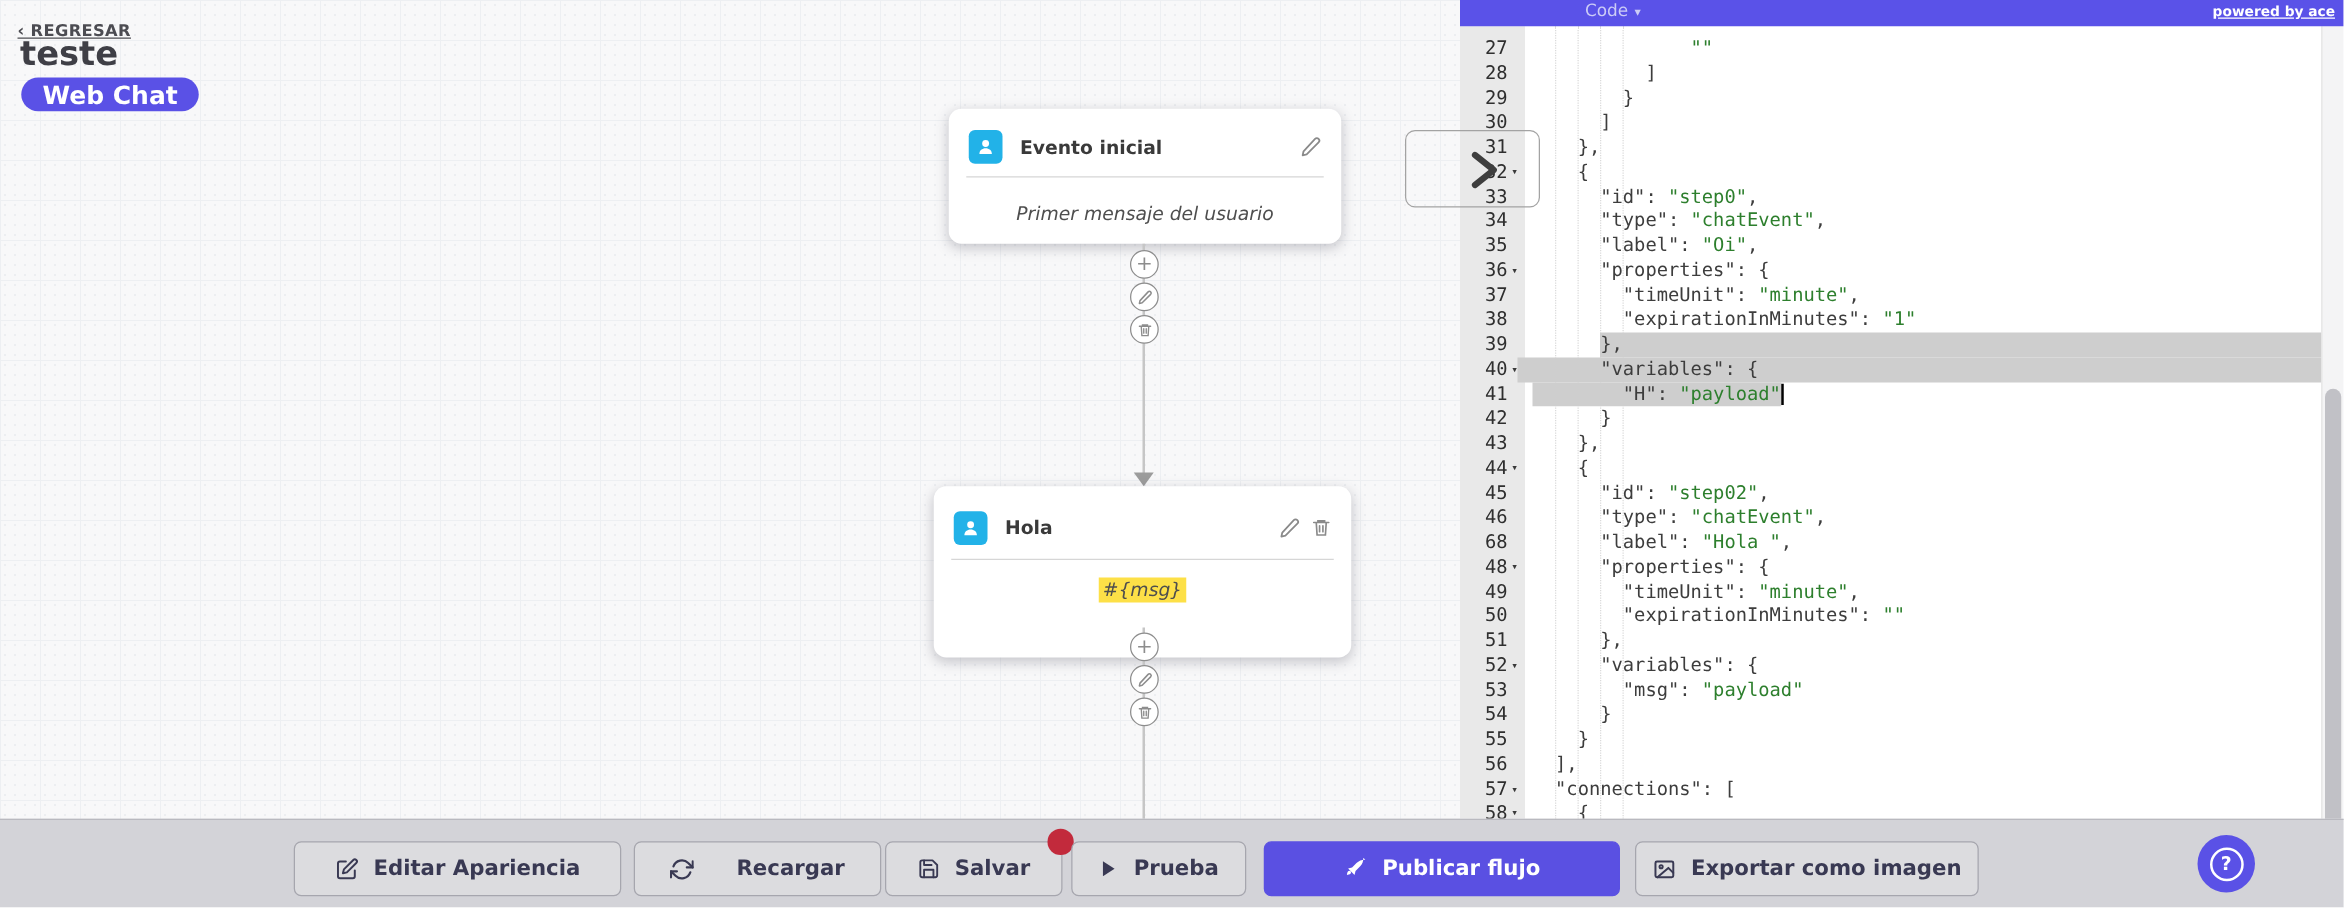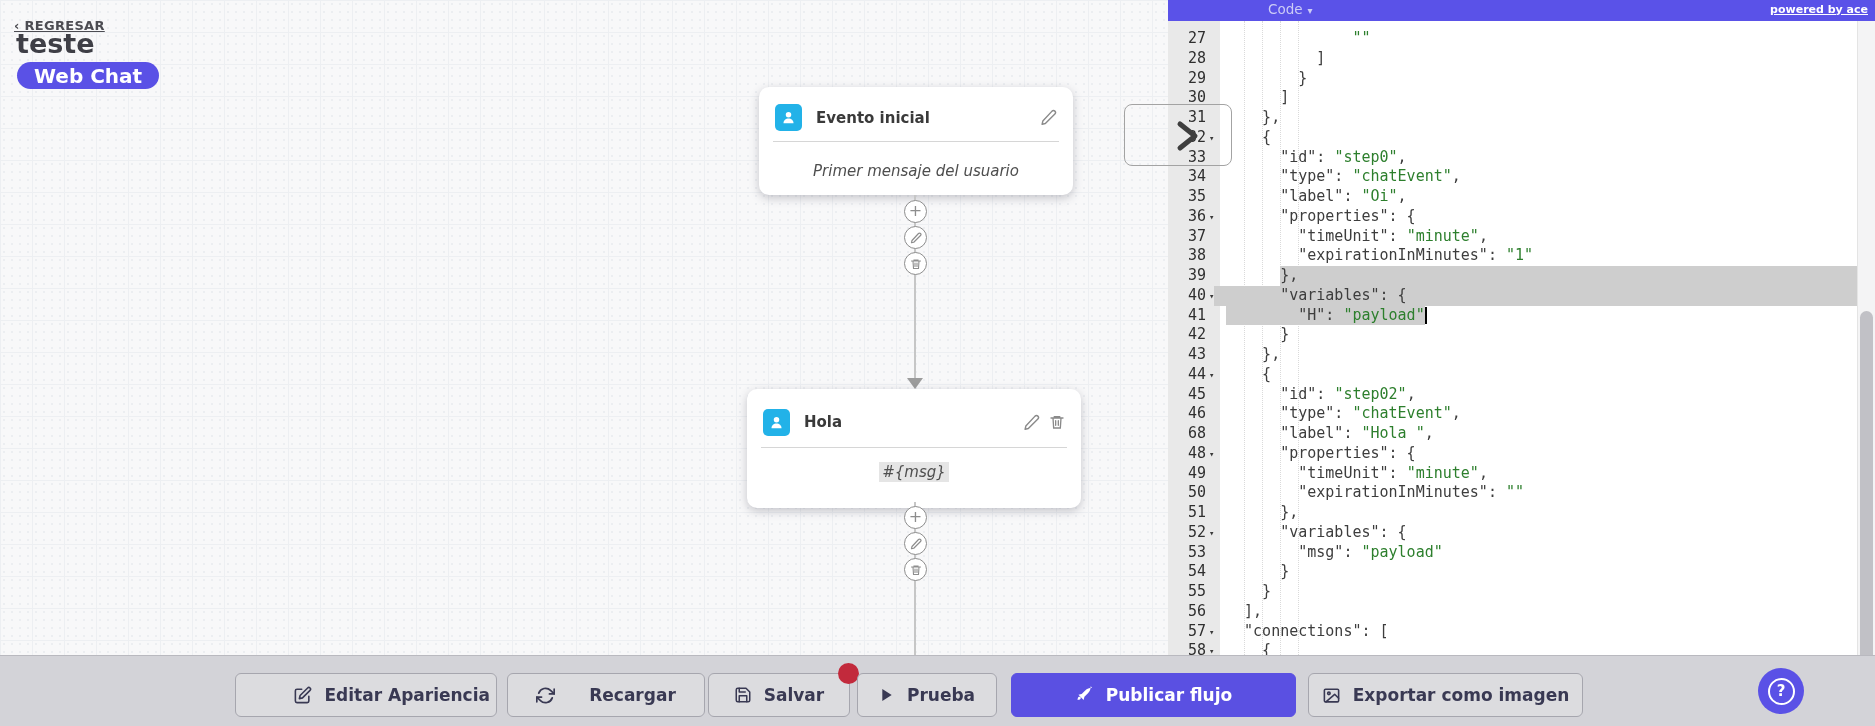--- a/index.html
+++ b/index.html
@@ -21,32 +21,32 @@
   .channel-badge{position:absolute;left:17px;top:62px;height:27px;padding:0 17px;
     border-radius:15px;background:#5a51e6;color:#fff;font-size:20px;font-weight:700;
     display:flex;align-items:center;text-align:right;}
 
   
   .node{position:absolute;background:#fff;border-radius:10px;
     box-shadow:0 3px 10px rgba(60,60,80,.28);}
   .node-head{display:flex;align-items:center;gap:14px;padding:0 16px;}
   .node1{left:759px;top:87px;width:314px;height:108px;}
   .node1 .node-head{height:47px;padding-top:7px;}
-  .node2{left:747px;top:389px;width:334px;height:119px;}
+  .node2{left:747px;top:389px;width:334px;height:137px;}
   .node2 .node-head{height:50px;padding-top:8px;}
   .nicon{width:27px;height:27px;border-radius:5px;background:#22b2e8;flex:0 0 auto;
     display:flex;align-items:center;justify-content:center;}
   .node-title{font-size:15px;font-weight:700;color:#3a3a3a;flex:1 1 auto;}
   .hicons{display:flex;gap:9px;color:#8a8a8a;}
   .hicons svg{cursor:pointer;}
   .node-divider{border-top:1px solid #d6d6d6;margin:0 14px;}
   .node-body{text-align:center;font-style:italic;font-size:15px;color:#4e4e4e;}
   .node1 .node-body{padding-top:20px;}
   .node2 .node-body{padding-top:15px;}
-  .msg-highlight{background:#e5e5e5;padding:1px 3px;}
+  .msg-highlight{background:#fde047;padding:1px 3px;}
 
   .vline{position:absolute;width:2px;background:#c6c6c6;}
   .arrow-down{position:absolute;width:0;height:0;border-left:8px solid transparent;
     border-right:8px solid transparent;border-top:11px solid #9c9c9c;}
   .cbtn{position:absolute;width:23px;height:23px;box-sizing:border-box;background:#fff;
     border:1.5px solid #8d8d8d;border-radius:50%;display:flex;align-items:center;
     justify-content:center;color:#8d8d8d;cursor:pointer;}
   .cbtn .plus{font-size:16px;line-height:1;font-weight:400;margin-top:-1px;}
 
   
@@ -75,21 +75,21 @@
     border:1.5px solid #a3a3a3;border-radius:8px;box-sizing:border-box;z-index:5;cursor:pointer;background:transparent;}
   .collapse-btn svg{position:absolute;left:46px;top:14px;}
 
   
   .toolbar{position:absolute;left:0;top:655px;width:1875px;height:71px;background:#d3d3d8;
     border-top:1px solid #b9b9bf;box-sizing:border-box;}
   .tb-btn{position:absolute;top:17px;height:44px;box-sizing:border-box;border:1px solid #a6a6ae;
     border-radius:6px;background:#dcdcdf;color:#393953;font-size:17px;font-weight:600;
     font-family:"DejaVu Sans",sans-serif;display:flex;align-items:center;justify-content:center;
     gap:12px;cursor:pointer;}
-  .tb-btn:nth-child(1){left:235px;width:262px;justify-content:flex-end;}
+  .tb-btn:nth-child(1){left:235px;width:262px;}
   .tb-btn:nth-child(2){left:507px;width:198px;gap:34px;}
   .tb-btn:nth-child(3){left:708px;width:142px;}
   .tb-btn:nth-child(4){left:857px;width:140px;}
   .tb-btn:nth-child(5){left:1011px;width:285px;background:#5a50e2;border-color:#5a50e2;color:#fff;}
   .tb-btn:nth-child(6){left:1308px;width:275px;}
   .dot{position:absolute;right:-10px;top:-11px;width:21px;height:21px;border-radius:50%;background:#c22a3c;}
   .help-btn{position:absolute;left:1758px;top:668px;width:46px;height:46px;border-radius:50%;
     background:#5a51e6;display:flex;align-items:center;justify-content:center;cursor:pointer;}
   .help-ring{width:27px;height:27px;border:2.5px solid #fff;border-radius:50%;box-sizing:border-box;
     display:flex;align-items:center;justify-content:center;color:#fff;font-size:15px;font-weight:700;}

